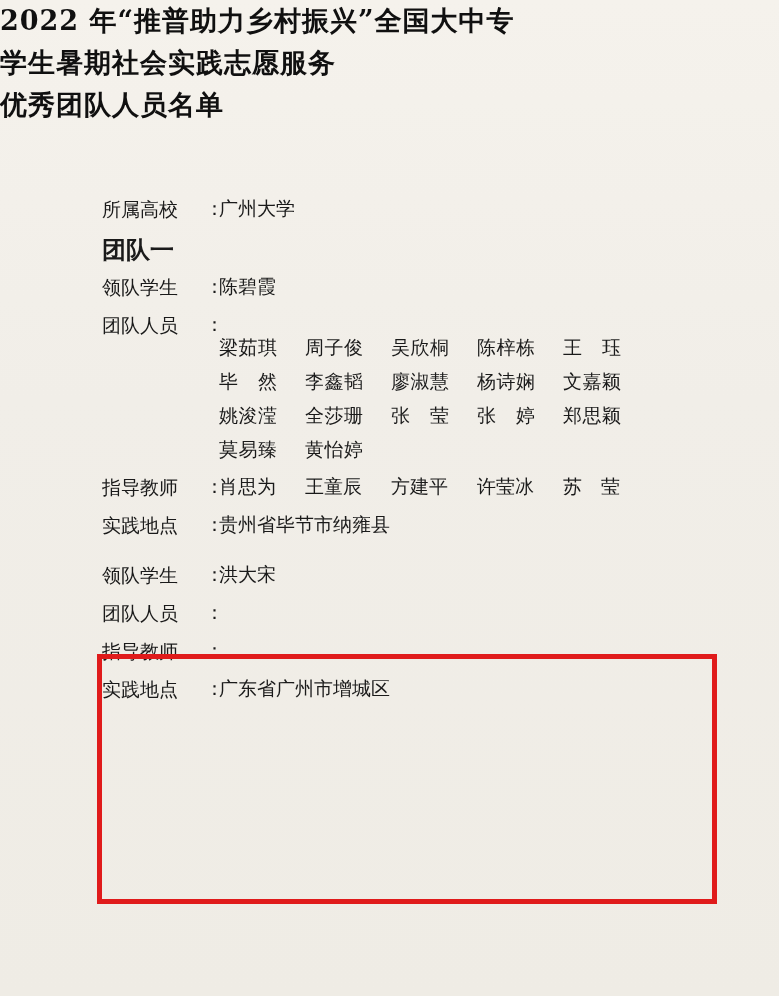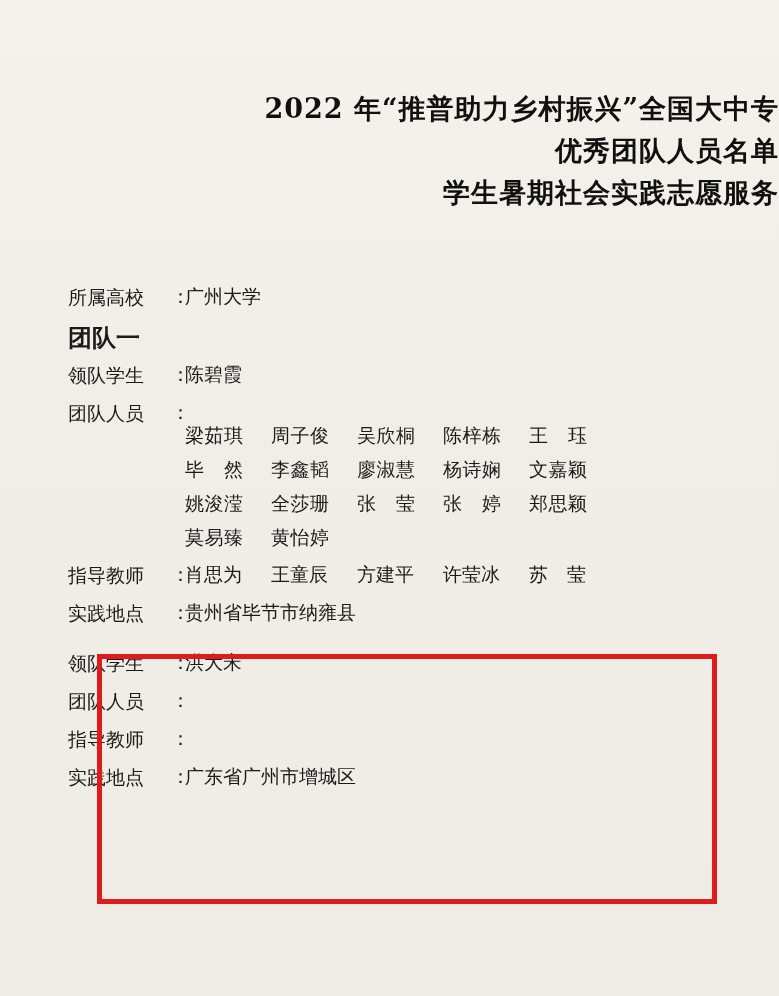--- a/index.html
+++ b/index.html
@@ -14,34 +14,33 @@
     color: #1a1a1a;
     position: relative;
     overflow: hidden;
   }
   .page {
     position: absolute;
     inset: 0;
     background: linear-gradient(180deg, #f5f2ec 0%, #f1eee8 40%, #efece5 100%);
   }
   .title-block {
-    padding-top: 88px;
-    text-align: right;
+    text-align: left;
   }
   .title-line {
     font-size: 27px;
     font-weight: bold;
     letter-spacing: 1px;
     line-height: 42px;
     color: #101010;
     font-family: "DejaVu Serif", "Liberation Serif", serif;
   }
   .body-block {
     margin-top: 66px;
-    padding-left: 68px;
+    padding-left: 102px;
     padding-right: 40px;
   }
   .row {
     display: flex;
     align-items: flex-start;
     margin-bottom: 4px;
     font-size: 19px;
     line-height: 34px;
   }
   .label {
@@ -106,22 +105,22 @@
     height: 12px;
   }
 </style>
 </head>
 <body>
 
 <div class="page">
 
   <div class="title-block">
     <div class="title-line">2022 年“推普助力乡村振兴”全国大中专</div>
+    <div class="title-line">学生暑期社会实践志愿服务</div>
     <div class="title-line">优秀团队人员名单</div>
-    <div class="title-line">学生暑期社会实践志愿服务</div>
   </div>
 
   <div class="body-block">
 
     <div class="row">
       <div class="label">所属高校</div>
       <div class="colon">：</div>
       <div class="value">广州大学</div>
     </div>
 

